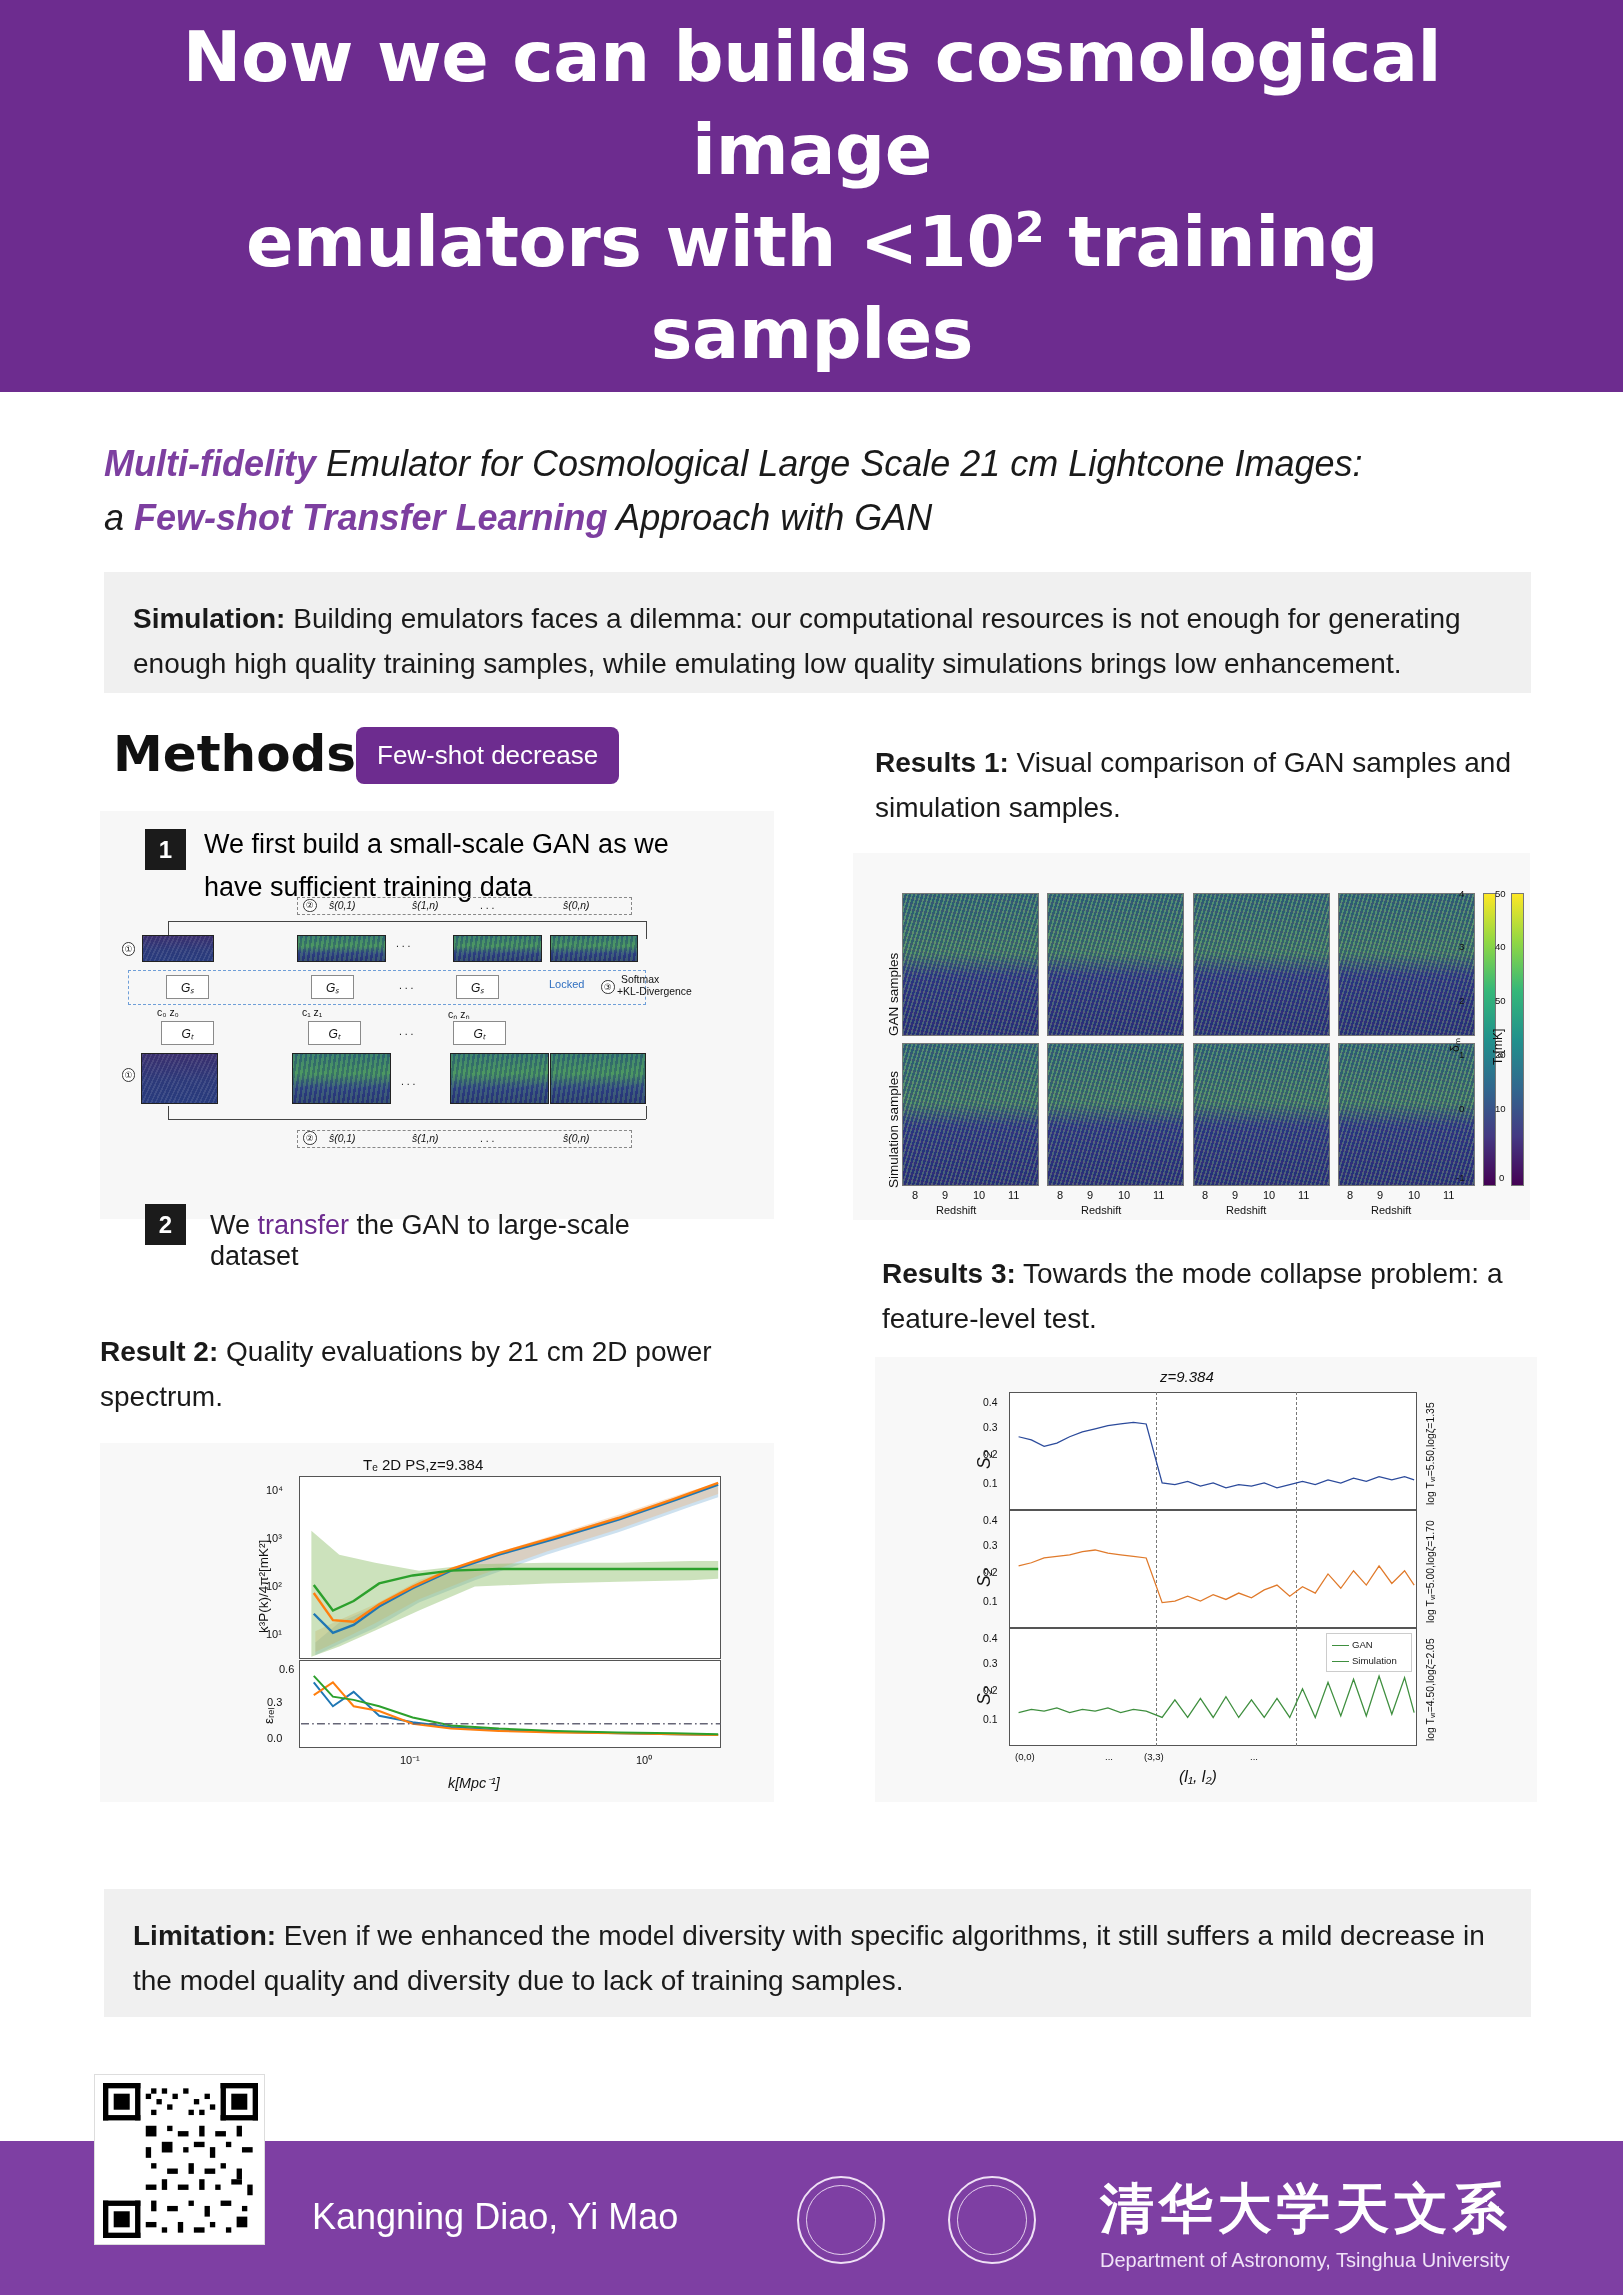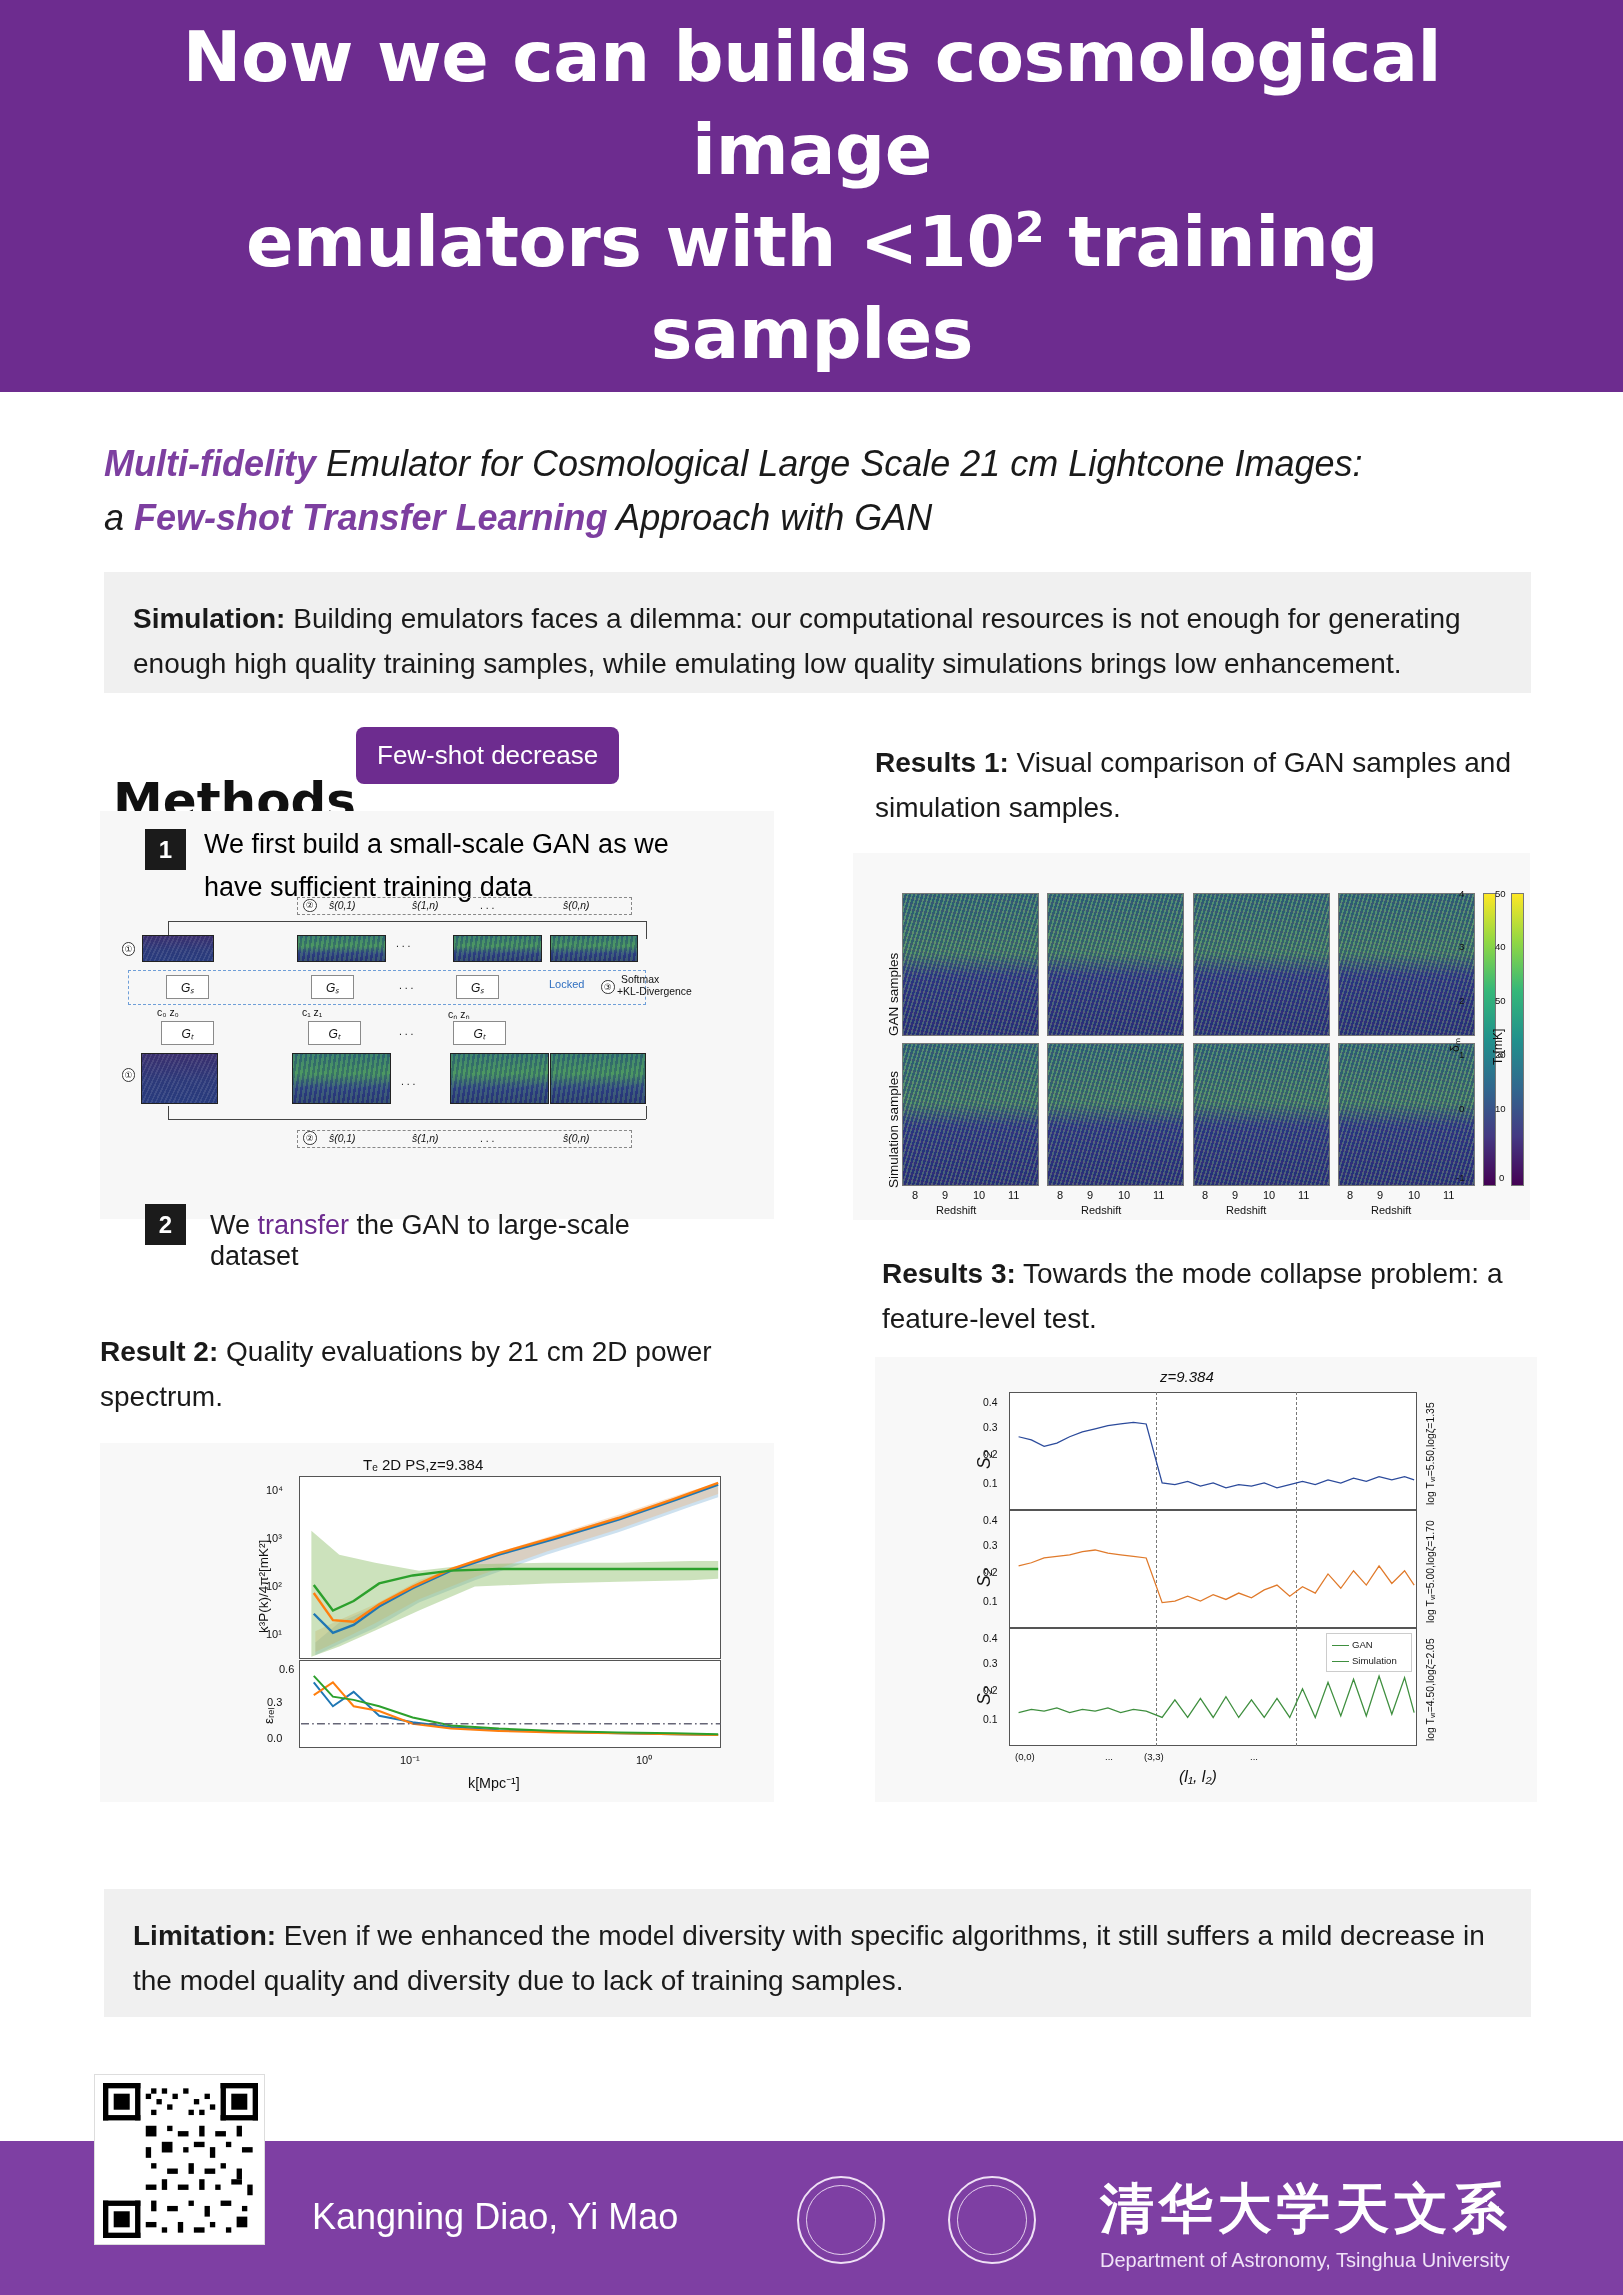--- a/index.html
+++ b/index.html
@@ -48,21 +48,21 @@
   }
   .bg-box p {
     margin:0; font-size:28px; line-height:1.62; color:#1a1a1a;
   }
   .bold { font-weight:bold; }
 
   
   .methods-head {
     position:absolute; left:113px; top:725px;
     font-family:"DejaVu Sans", sans-serif;
-    font-weight:bold; font-size:50px; color:#111;margin-top:47px;
+    font-weight:bold; font-size:50px; color:#111;
   }
   .chip {
     position:absolute; left:356px; top:727px;
     background:#6d2c8f; color:#fff;
     font-size:26px;
     padding:12.8px 21px; border-radius:8px;
   }
 
   
   .methods-panel {
@@ -316,21 +316,21 @@
   <div class="ax-label-sm" style="left:166px; top:137px;">10²</div>
   <div class="ax-label-sm" style="left:166px; top:89px;">10³</div>
   <div class="ax-label-sm" style="left:166px; top:41px;">10⁴</div>
 
   <div class="ax-label-sm" style="left:167px; top:289px;">0.0</div>
   <div class="ax-label-sm" style="left:167px; top:253px;">0.3</div>
   <div class="ax-label-sm" style="left:167px; top:220px;margin-left:12px;">0.6</div>
 
   <div class="ax-label-sm" style="left:300px; top:309px;">10⁻¹</div>
   <div class="ax-label-sm" style="left:536px; top:309px;">10⁰</div>
-  <div class="ax-label" style="left:368px; top:330px; font-size:14.3px;">k[Mpc⁻¹]</div>
+  <div class="ax-label" style="left:348px; top:330px; font-size:14.3px;font-style:italic;">k[Mpc⁻¹]</div>
 
   <div class="ax-label vtext" style="left:156px; top:190px; font-size:13.5px;">k³P(k)/4π²[mK²]</div>
   <div class="ax-label vtext" style="left:159px; top:281px; font-size:13.5px;">εᵣₑₗ</div>
 
   <svg width="674" height="359" style="position:absolute; left:0; top:0;" viewBox="0 0 845 450">
 
     <path d="M270,250 L300,225 L345,205 L400,175 L470,148 L560,120 L650,92 L740,62 L775,52
              L775,68 L740,80 L650,112 L560,140 L470,172 L400,200 L345,232 L300,252 L270,266 Z" fill="#6fa8d0" opacity="0.35"></path>
     <path d="M270,236 L300,222 L345,202 L400,172 L470,146 L560,118 L650,90 L740,60 L775,50
              L775,64 L740,76 L650,108 L560,136 L470,168 L400,196 L345,226 L300,248 L270,262 Z" fill="#f0b070" opacity="0.35"></path>

